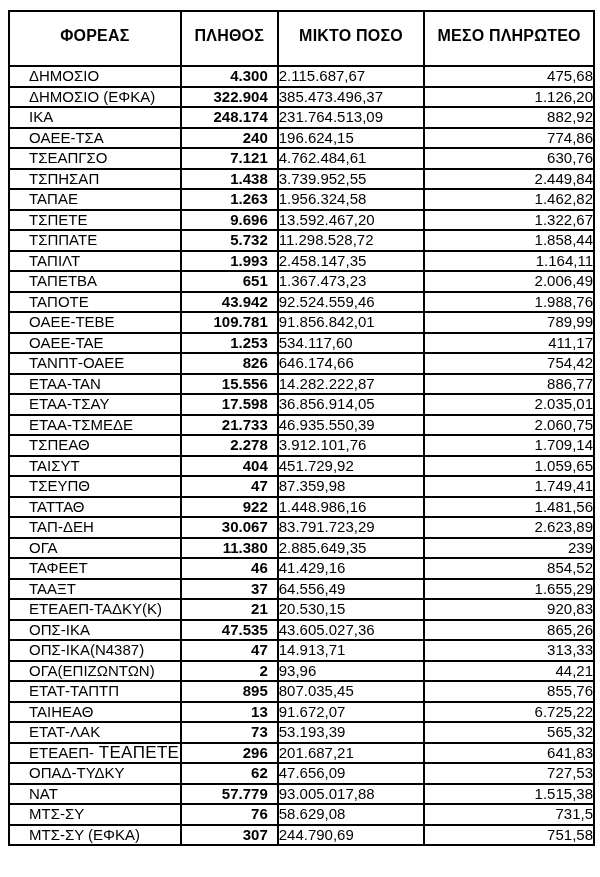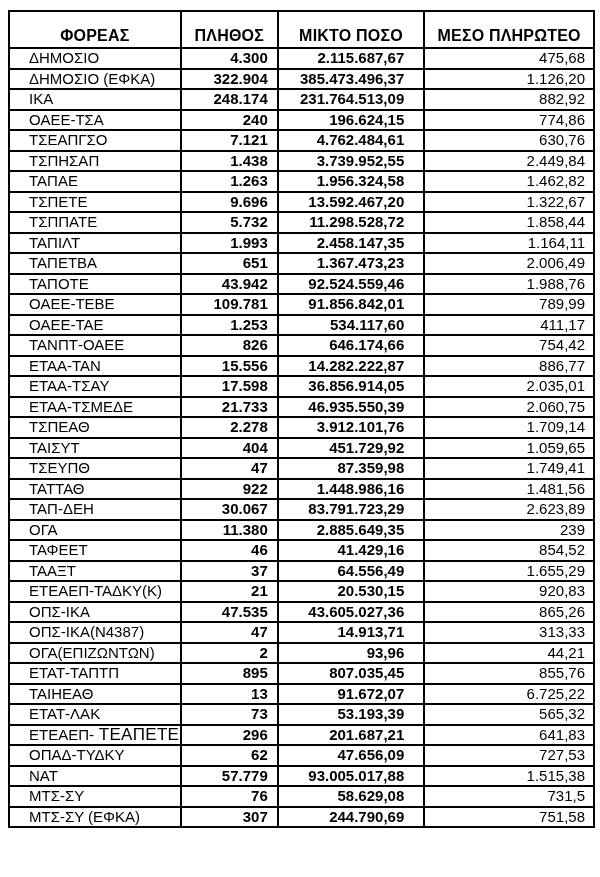--- a/index.html
+++ b/index.html
@@ -27,21 +27,21 @@
     border: 2px solid #000000;
     overflow: hidden;
     white-space: nowrap;
   }
   .report-table th {
     height: 33px;
     vertical-align: bottom;
     text-align: center;
     font-size: 16px;
     font-weight: bold;
-    padding: 0 2px 2px 2px;
+    padding: 0 2px 20px 2px;
     letter-spacing: 0.2px;
   }
   .report-table td {
     height: 18.5px;
     font-size: 15px;
     line-height: 18px;
     vertical-align: middle;
     padding: 0;
   }
   .col-entity  { width: 170px; }
@@ -51,27 +51,25 @@
   td.c-entity {
     text-align: left;
     padding-left: 19px;
   }
   td.c-count {
     text-align: right;
     padding-right: 9px;
     font-weight: bold;
   }
   td.c-gross {
-    text-align: right;
+    text-align: left;
     padding-right: 19px;
-    font-weight: bold;
   }
   td.c-average {
     text-align: right;
-    padding-right: 8px;
   }
   .small-part {
     font-size: 17px;
     letter-spacing: 0.3px;
   }
 </style>
 </head>
 <body>
 
 <table class="report-table">

